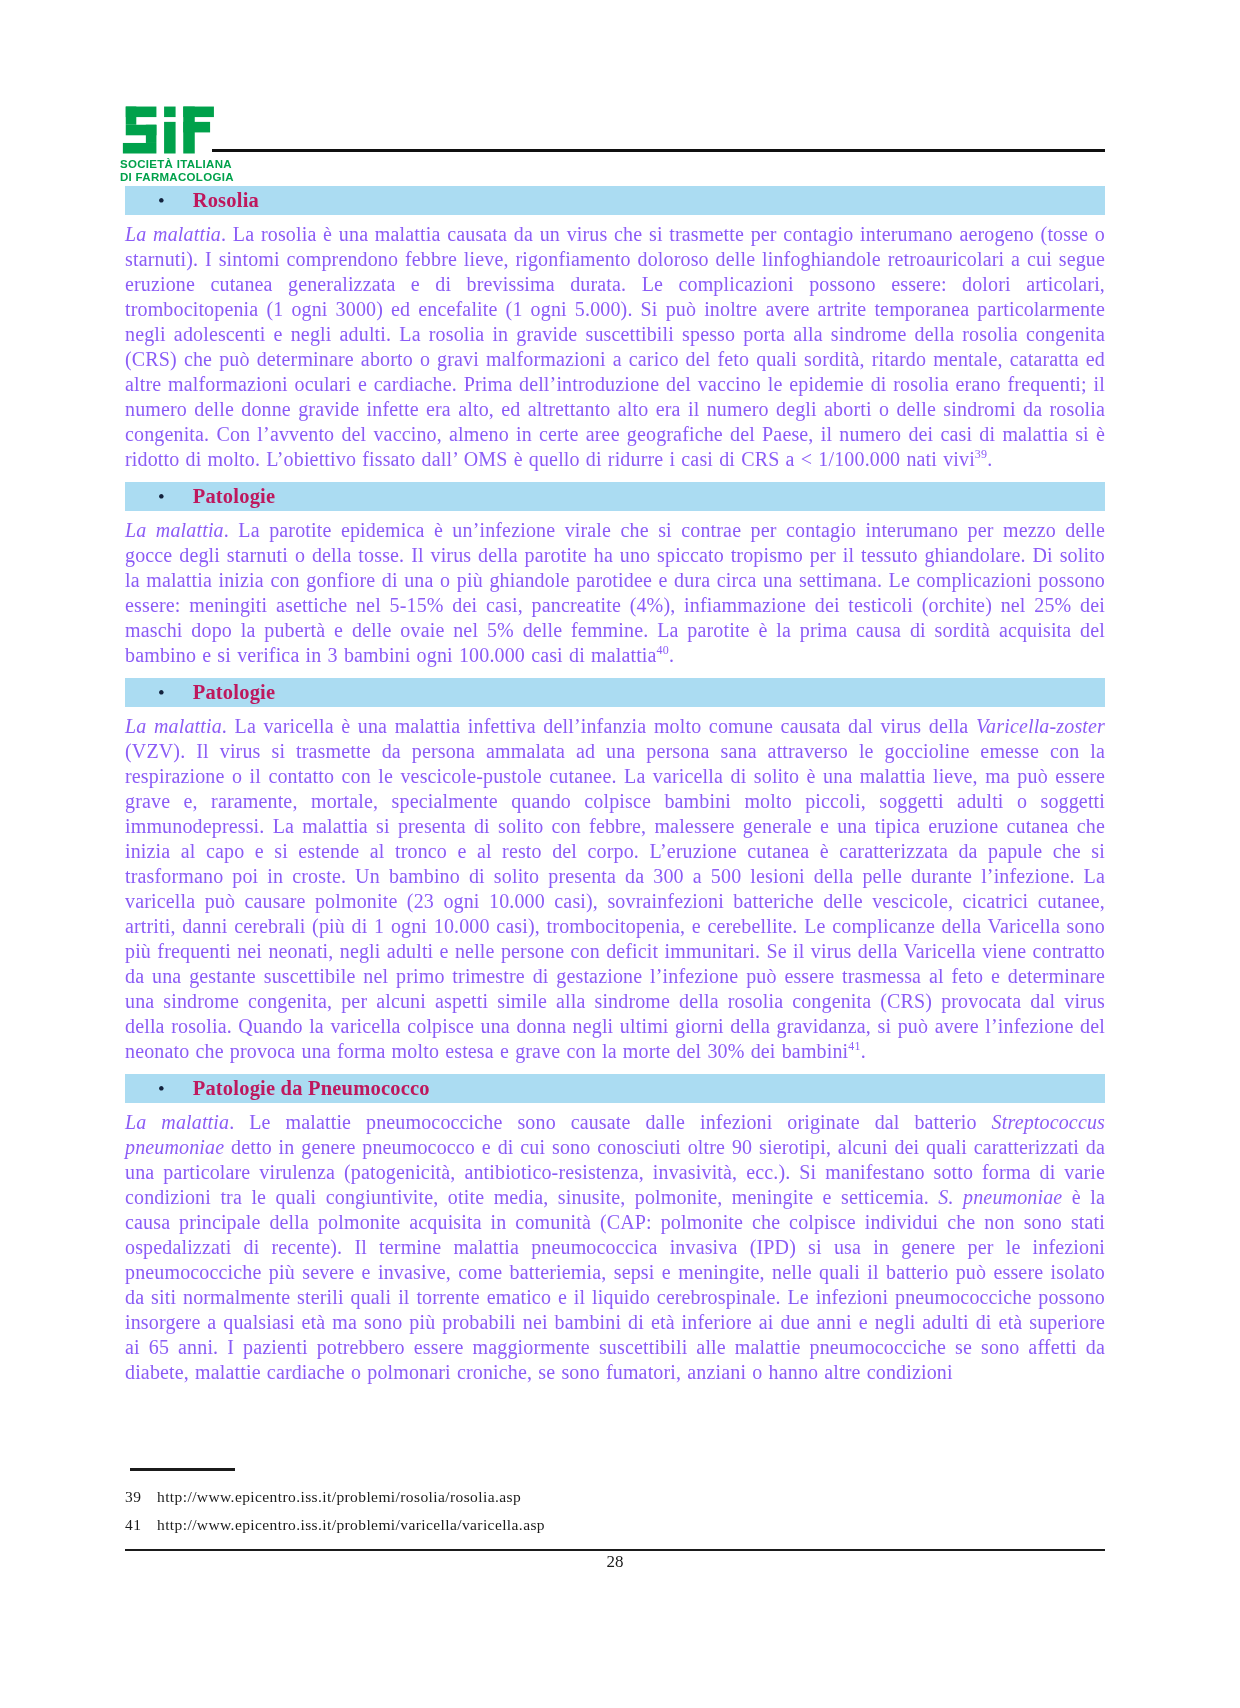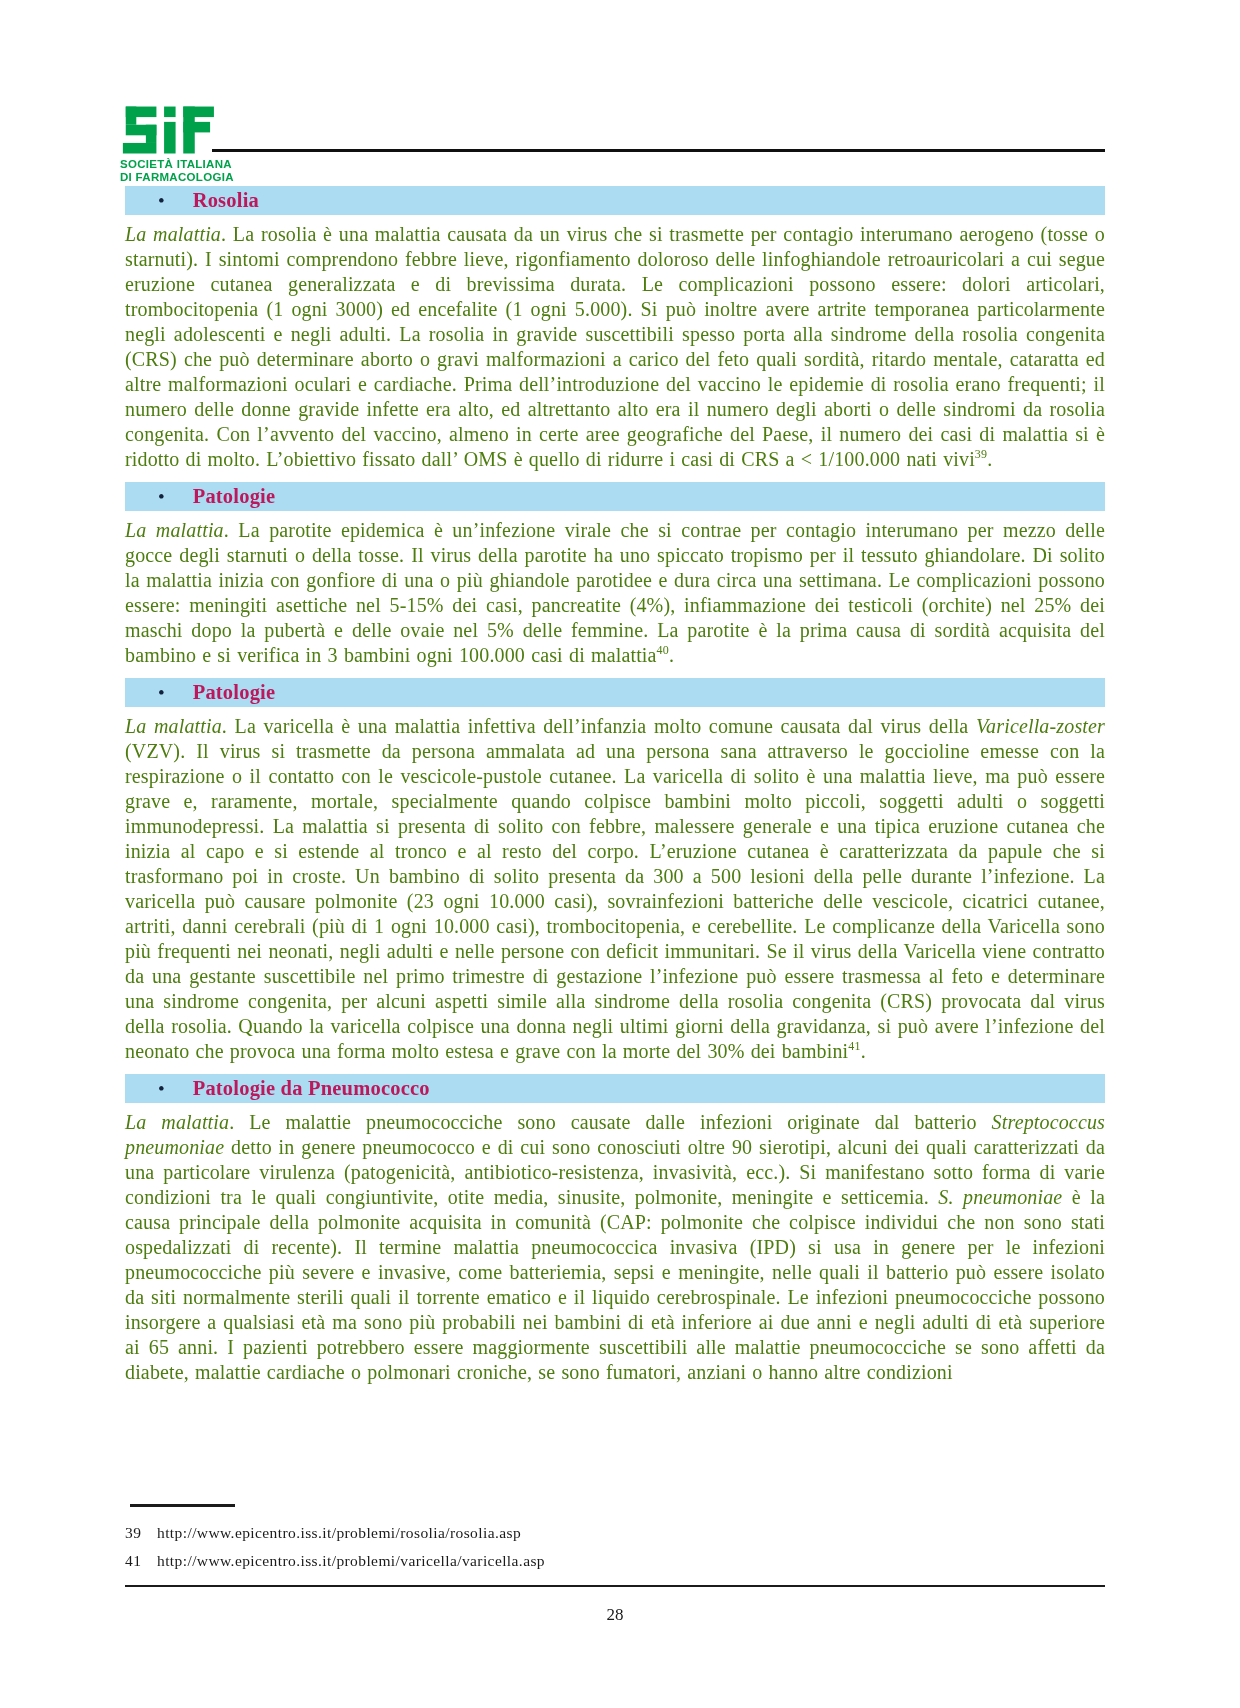--- a/index.html
+++ b/index.html
@@ -64,30 +64,30 @@
     color: #be185d;
     letter-spacing: 0.2px;
   }
   p.body {
     margin: 7px 0 10px 0;
     font-size: 20px;
     line-height: 25px;
     text-align: justify;
     letter-spacing: 0.15px;
     word-spacing: 1px;
-    color: #4d7c0f;
+    color: #8b5cf6;
   }
   p.body .it { font-style: italic; }
   p.body sup { font-size: 12px; line-height: 0; vertical-align: super; }
 
   
   .footer {
     position: absolute;
     left: 125px;
-    top: 1504px;
+    top: 1468px;
     width: 980px;
   }
   .fnsep {
     width: 105px;
     height: 2.5px;
     background: #1b1b1b;
     margin: 0 0 12px 5px;
   }
   .fn {
     font-size: 15.5px;
@@ -97,21 +97,21 @@
     white-space: nowrap;
   }
   .fn-num { display: inline-block; width: 32px; }
   .bottom-rule {
     margin-top: 10px;
     width: 100%;
     height: 2.5px;
     background: #1b1b1b;
   }
   .page-number {
-    margin-top: 18px;
+    margin-top: 1px;
     text-align: center;
     font-size: 17px;
     color: #1b1b1b;
   }
 </style>
 </head>
 <body>
 
 <div class="page">
 

